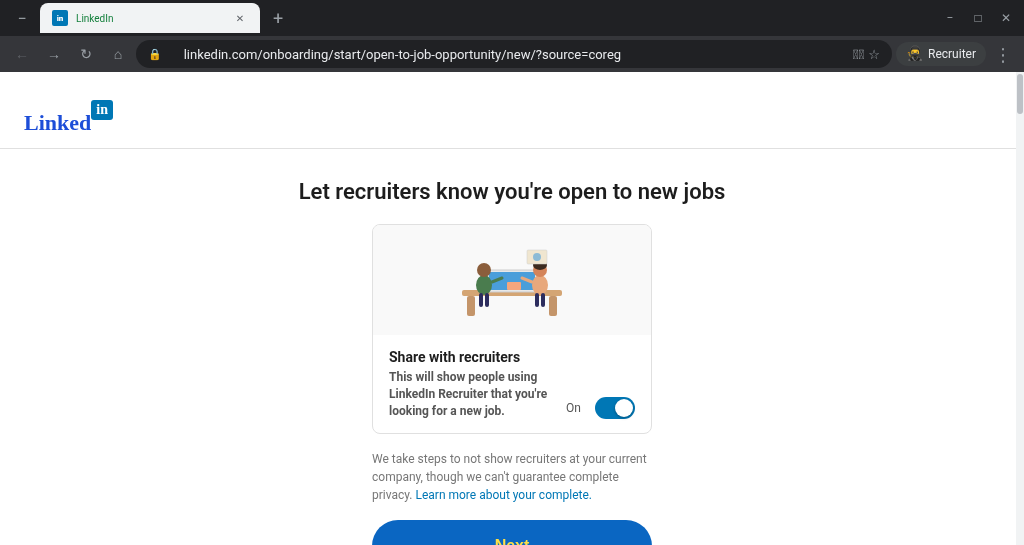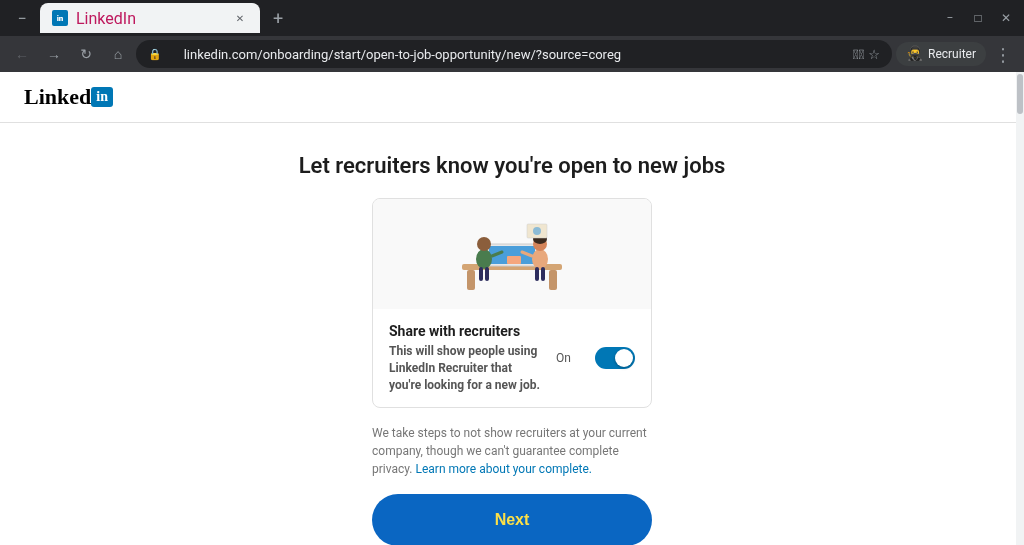--- a/index.html
+++ b/index.html
@@ -50,22 +50,22 @@
       display: flex;
       align-items: center;
       justify-content: center;
       font-size: 9px;
       color: white;
       font-weight: bold;
       flex-shrink: 0;
     }
 
     .tab-title {
-      font-size: 16px;
-      color: #be185d;
+      font-size: 10px;
+      color: #15803d;
       flex: 1;
       overflow: hidden;
       white-space: nowrap;
       text-overflow: ellipsis;
     }
 
     .tab-close {
       width: 16px;
       height: 16px;
       border-radius: 50%;
@@ -215,22 +215,23 @@
 
     .linkedin-logo {
       display: flex;
       align-items: center;
       gap: 0;
     }
 
     .logo-linked {
       font-size: 22px;
       font-weight: 700;
-      color: #000000;
+      color: #1d4ed8;
       font-family: Georgia, serif;
+      margin-top: 26px;
     }
 
     .logo-in-box {
       background: #0077b5;
       color: white;
       font-size: 14px;
       font-weight: 900;
       padding: 2px 5px;
       border-radius: 3px;
       font-family: Georgia, serif;
@@ -266,21 +267,21 @@
       display: flex;
       align-items: center;
       justify-content: center;
       overflow: hidden;
     }
 
     
     .card-body {
       padding: 14px 16px;
       display: flex;
-      align-items: center;
+      align-items: flex-end;
       gap: 12px;
     }
 
     .card-text {
       flex: 1;
     }
 
     .share-title {
       font-size: 14px;
       font-weight: 700;
@@ -291,21 +292,21 @@
     .share-desc {
       font-size: 12px;
       color: #555;
       line-height: 1.4;
       font-weight: bold;
     }
 
     .toggle-container {
       display: flex;
       align-items: center;
-      gap: 24px;
+      gap: 14px;
       flex-shrink: 0;
     }
 
     .toggle-label {
       font-size: 12px;
       color: #555;
     }
 
     .toggle {
       width: 40px;

